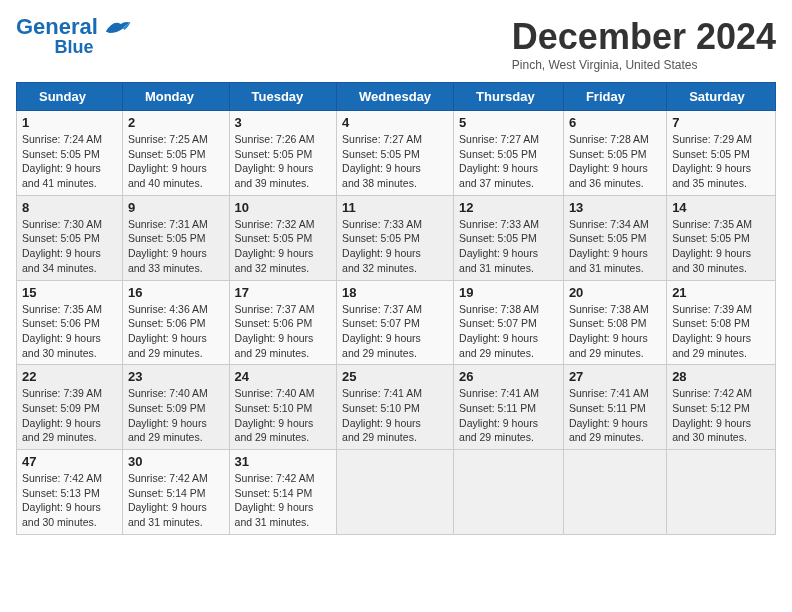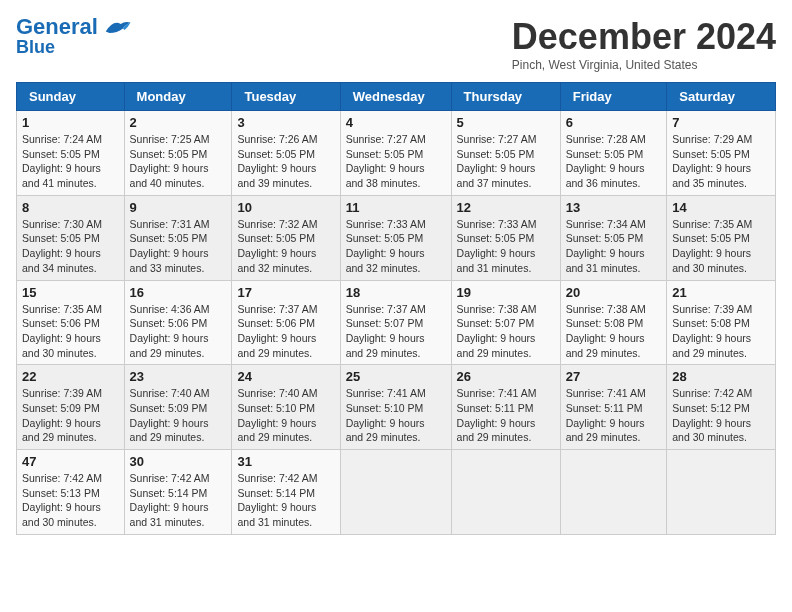--- a/index.html
+++ b/index.html
@@ -12,21 +12,21 @@
     }
     .header {
       display: flex;
       justify-content: space-between;
       align-items: flex-start;
       margin-bottom: 10px;
     }
     .logo {
       display: flex;
       flex-direction: column;
-      align-items: flex-start;
+      align-items: center;
     }
     .logo-text {
       font-size: 22px;
       font-weight: bold;
       color: #333;
       line-height: 1;
     }
     .logo-text span { color: #1a6bb5; }
     .logo-bird {
       width: 30px;
@@ -53,21 +53,21 @@
     .calendar {
       width: 100%;
       border-collapse: collapse;
       font-size: 11px;
     }
     .calendar thead tr {
       background-color: #1a6bb5;
       color: #fff;
     }
     .calendar thead th {
-      padding: 6px 12px;
+      padding: 6px 22px;
       text-align: left;
       font-size: 13px;
       font-weight: bold;
       border: 1px solid #1558a0;
     }
     .calendar tbody tr {
       vertical-align: top;
     }
     .calendar tbody td {
       border: 1px solid #ccc;

